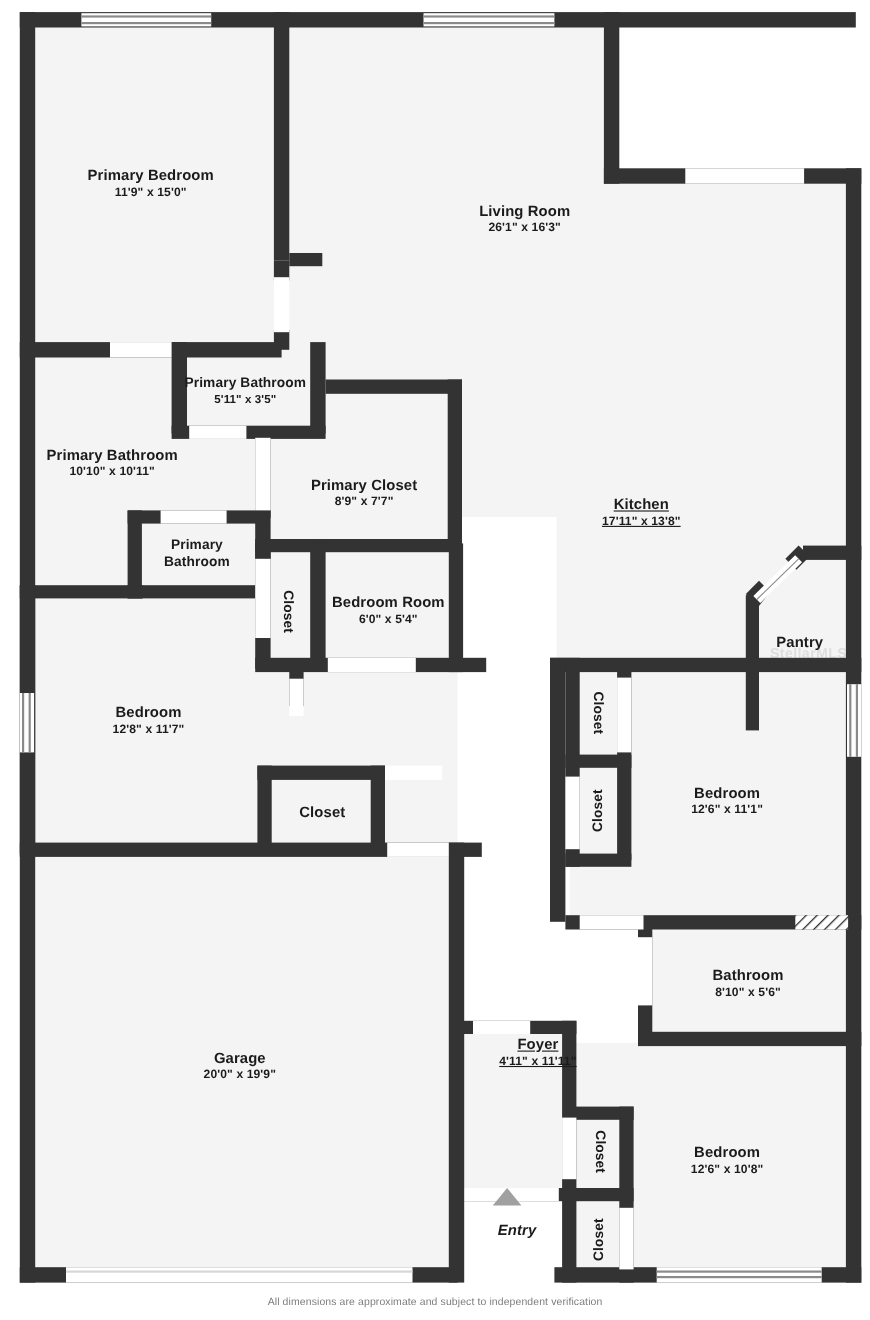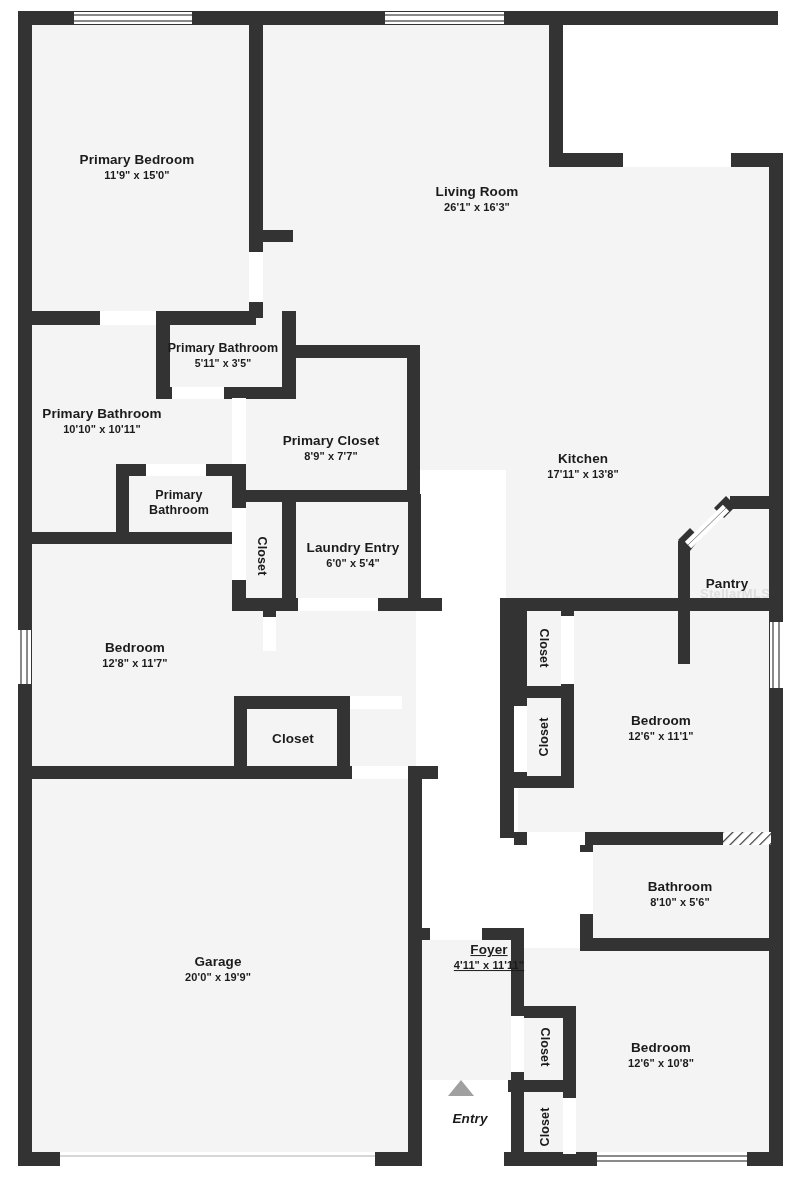--- a/index.html
+++ b/index.html
@@ -331,25 +331,25 @@
 
   <div class="room-label flat small multiline" style="left:179px; top:503px; width:110px; white-space:normal;">
     <span class="rname">Primary Bathroom</span>
   </div>
 
   <div class="room-label vert-cw small" style="left:262px; top:556px;">
     <span class="rname">Closet</span>
   </div>
 
   <div class="room-label flat" style="left:353px; top:555px;">
-    <span class="rname">Laundry Entry</span>
+    <span class="rname">Bedroom Room</span>
     <span class="rdim">6'0" x 5'4"</span>
   </div>
 
-  <div class="room-label flat" style="left:583px; top:466px;">
+  <div class="room-label flat" style="left:583px; top:466px;text-decoration:underline;">
     <span class="rname">Kitchen</span>
     <span class="rdim">17'11" x 13'8"</span>
   </div>
 
   <div class="room-label flat" style="left:727px; top:560px;margin-top:24px;">
     <span class="rname">Pantry</span>
   </div>
 
   <div class="room-label flat" style="left:135px; top:655px;">
     <span class="rname">Bedroom</span>
@@ -402,14 +402,15 @@
   </div>
 
   <div class="entry-arrow"></div>
 
   <div class="room-label flat" style="left:470px; top:1119px;font-style:italic;">
     <span class="rname">Entry</span>
   </div>
 
   <div class="watermark">StellarMLS</div>
 
+  <div class="footer-note">All dimensions are approximate and subject to independent verification</div>
 
 </div>
 
 </body></html>

